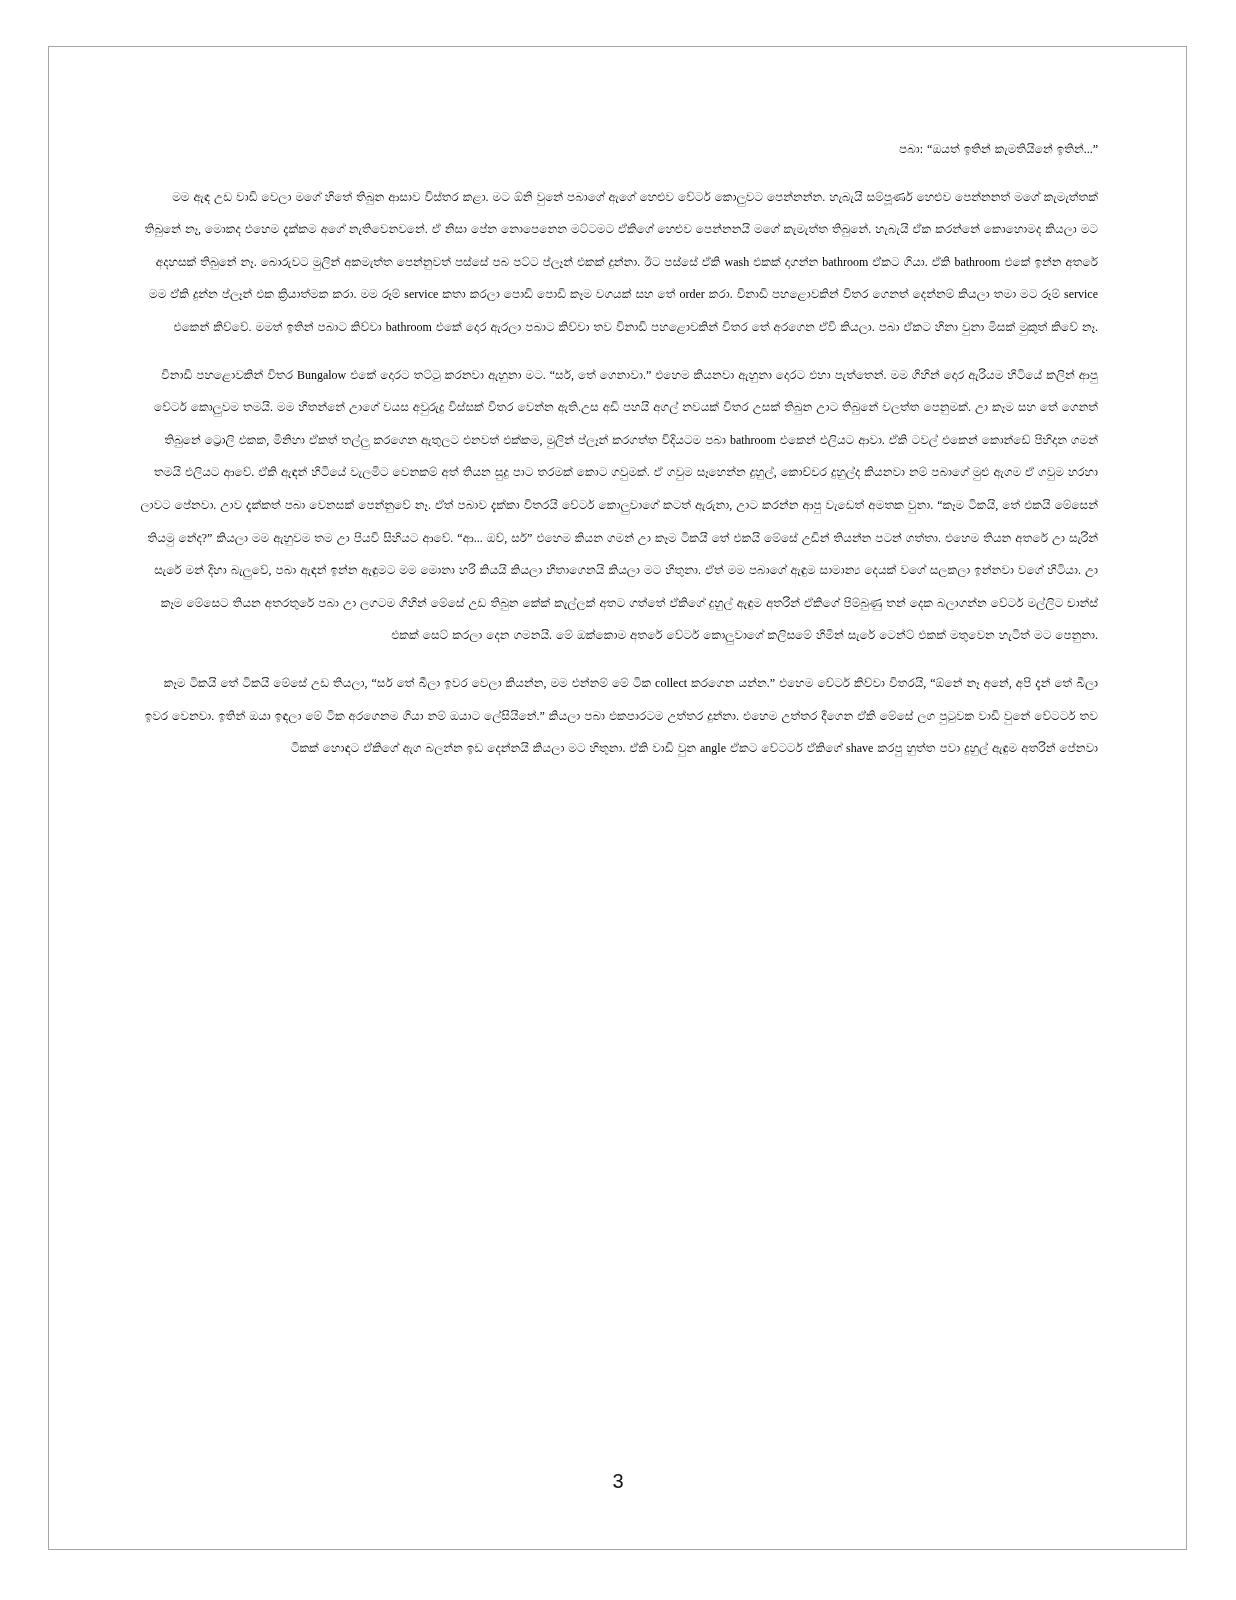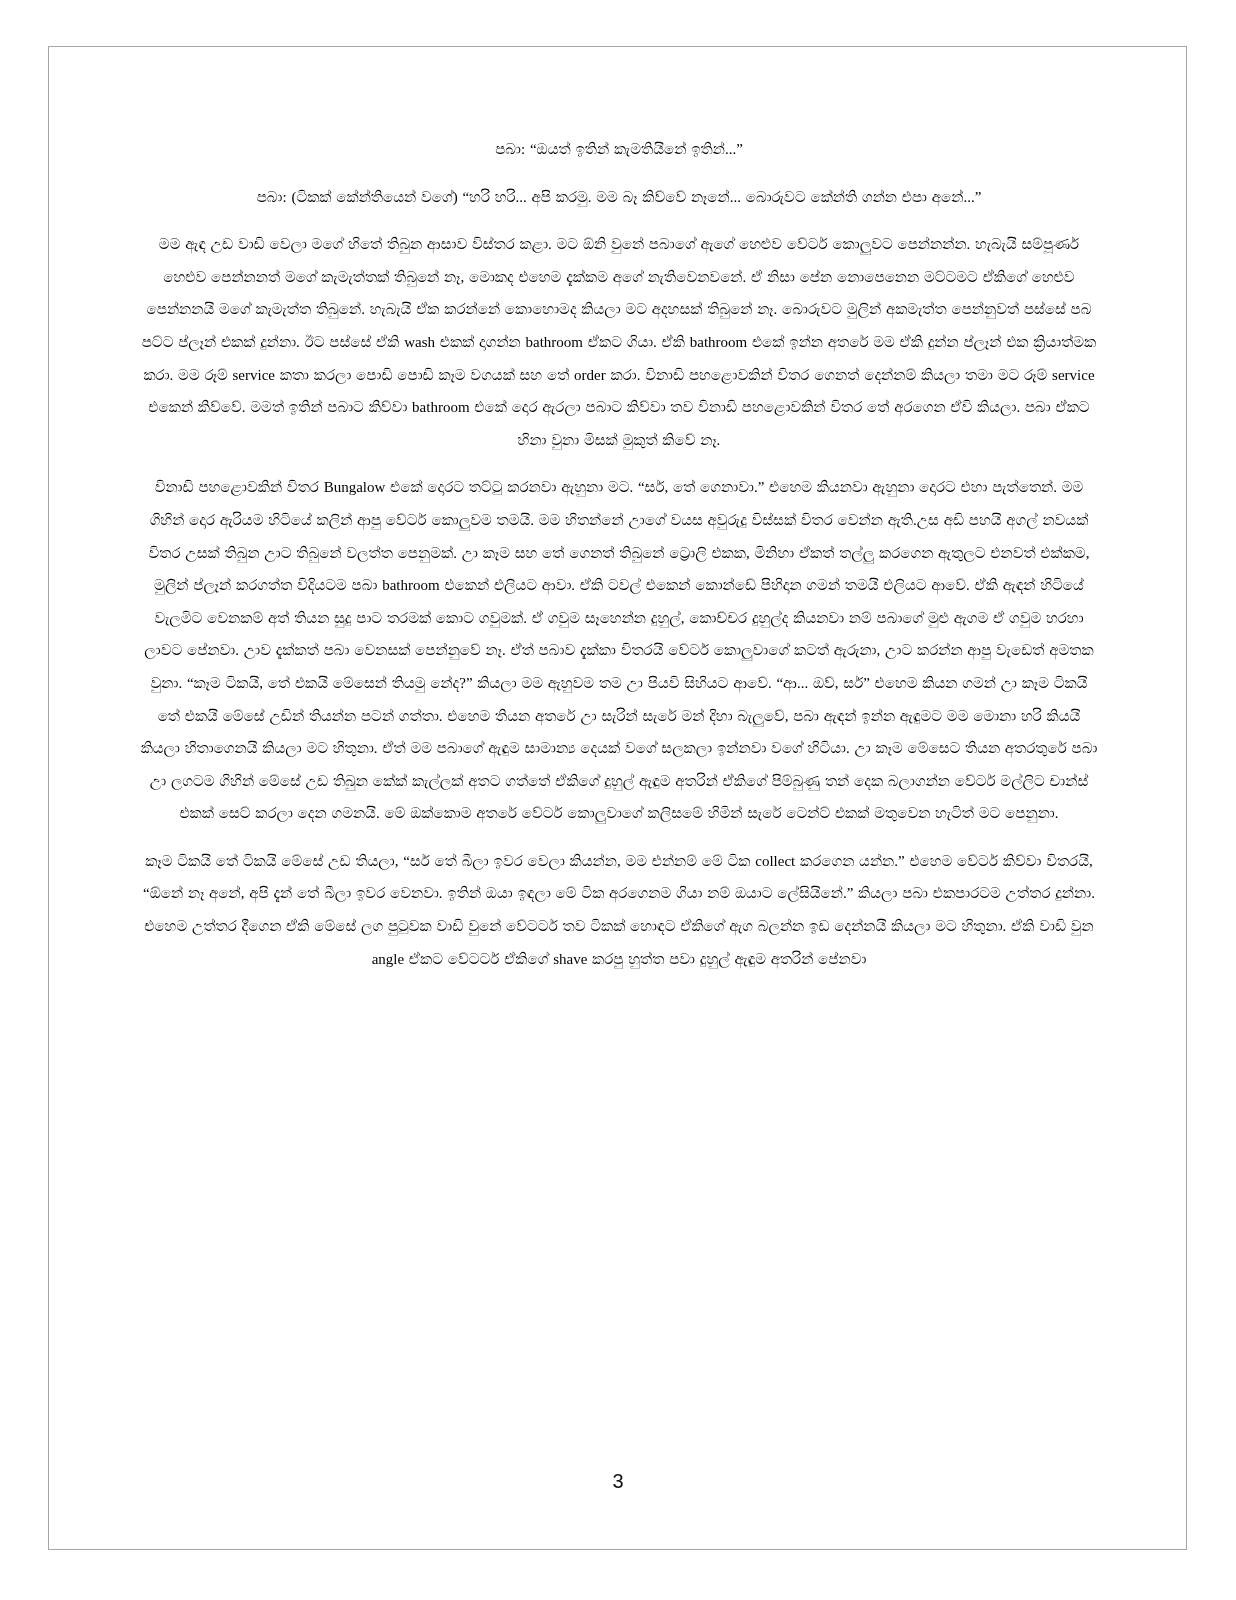--- a/index.html
+++ b/index.html
@@ -22,23 +22,23 @@
     height: 1504px;
     border: 1px solid #a6a6a6;
     box-sizing: border-box;
     background: transparent;
   }
   .content {
     position: absolute;
     left: 140px;
     top: 133px;
     width: 958px;
-    font-size: 15px;
+    font-size: 12px;
     line-height: 32.6px;
-    text-align: center;
+    text-align: right;
     word-spacing: 1px;
   }
   .content p {
     margin: 0 0 15px 0;
   }
   .page-number {
     position: absolute;
     top: 1469px;
     left: 0;
     width: 100%;
@@ -49,19 +49,18 @@
     color: #111111;
   }
 </style>
 </head>
 <body>
 
 <div class="page-border"></div>
 
 <div class="content">
   <p>පබා: “ඔයත් ඉතින් කැමතියිනේ ඉතින්...”</p>
-  <p>පබා: (ටිකක් කේන්තියෙන් වගේ) “හරි හරි... අපි කරමු. මම බෑ කිව්වේ නෑනේ... බොරුවට කේන්ති ගන්න එපා අනේ...”</p>
   <p>මම ඇඳ උඩ වාඩි වෙලා මගේ හිතේ තිබුන ආසාව විස්තර කළා. මට ඕනි වුනේ පබාගේ ඇගේ හෙළුව වේටර් කොලුවට පෙන්නන්න. හැබැයි සම්පූර්ණ හෙළුව පෙන්නනත් මගේ කැමැත්තක් තිබුනේ නෑ, මොකද එහෙම දැක්කම අගේ නැතිවෙනවනේ. ඒ නිසා පේන නොපෙනෙන මට්ටමට ඒකිගේ හෙළුව පෙන්නනයි මගේ කැමැත්ත තිබුනේ. හැබැයි ඒක කරන්නේ කොහොමද කියලා මට අදහසක් තිබුනේ නෑ. බොරුවට මුලින් අකමැත්ත පෙන්නුවත් පස්සේ පබ පට්ට ප්ලෑන් එකක් දුන්නා. ඊට පස්සේ ඒකි wash එකක් දාගන්න bathroom ඒකට ගියා. ඒකි bathroom එකේ ඉන්න අතරේ මම ඒකි දුන්න ප්ලෑන් එක ක්‍රියාත්මක කරා. මම රූම් service කතා කරලා පොඩි පොඩි කෑම වගයක් සහ තේ order කරා. විනාඩි පහළොවකින් විතර ගෙනත් දෙන්නම් කියලා තමා මට රූම් service එකෙන් කිව්වේ. මමත් ඉතින් පබාට කිව්වා bathroom එකේ දොර ඇරලා පබාට කිව්වා තව විනාඩි පහළොවකින් විතර තේ අරගෙන ඒවි කියලා. පබා ඒකට හිනා වුනා මිසක් මුකුත් කිවේ නෑ.</p>
   <p>විනාඩි පහළොවකින් විතර Bungalow එකේ දොරට තට්ටු කරනවා ඇහුනා මට. “සර්, තේ ගෙනාවා.” එහෙම කියනවා ඇහුනා දොරට එහා පැත්තෙන්. මම ගිහින් දොර ඇරියම හිටියේ කලින් ආපු වේටර් කොලුවම තමයි. මම හිතන්නේ උාගේ වයස අවුරුදු විස්සක් විතර වෙන්න ඇති.උස අඩි පහයි අගල් නවයක් විතර උසක් තිබුන උාට තිබුනේ වලත්ත පෙනුමක්. උා කෑම සහ තේ ගෙනත් තිබුනේ ට්‍රොලි එකක, මිනිහා ඒකත් තල්ලු කරගෙන ඇතුලට එනවත් එක්කම, මුලින් ප්ලෑන් කරගත්ත විදියටම පබා bathroom එකෙන් එලියට ආවා. ඒකි ටවල් එකෙන් කොන්ඩේ පිහිදාන ගමන් තමයි එලියට ආවේ. ඒකි ඇඳන් හිටියේ වැලමිට වෙනකම් අත් තියන සුදු පාට තරමක් කොට ගවුමක්. ඒ ගවුම සෑහෙන්න දුහුල්, කොච්චර දුහුල්ද කියනවා නම් පබාගේ මුළු ඇගම ඒ ගවුම හරහා ලාවට පේනවා. උාව දැක්කත් පබා වෙනසක් පෙන්නුවේ නෑ. ඒත් පබාව දැක්කා විතරයි වේටර් කොලුවාගේ කටත් ඇරුනා, උාට කරන්න ආපු වැඩෙත් අමතක වුනා. “කෑම ටිකයි, තේ එකයි මේසෙන් තියමු නේද?” කියලා මම ඇහුවම තම උා පියවි සිහියට ආවේ. “ආ... ඔව්, සර්” එහෙම කියන ගමන් උා කෑම ටිකයි තේ එකයි මේසේ උඩින් තියන්න පටන් ගත්තා. එහෙම තියන අතරේ උා සැරින් සැරේ මන් දිහා බැලුවේ, පබා ඇඳන් ඉන්න ඇඳුමට මම මොනා හරි කියයි කියලා හිතාගෙනයි කියලා මට හිතුනා. ඒත් මම පබාගේ ඇඳුම සාමාන්‍ය දෙයක් වගේ සලකලා ඉන්නවා වගේ හිටියා. උා කෑම මේසෙට තියන අතරතුරේ පබා උා ලගටම ගිහින් මේසේ උඩ තිබුන කේක් කැල්ලක් අතට ගත්තේ ඒකිගේ දුහුල් ඇඳුම අතරින් ඒකිගේ පිම්බුණු තන් දෙක බලාගන්න වේටර් මල්ලිට චාන්ස් එකක් සෙට් කරලා දෙන ගමනයි. මේ ඔක්කොම අතරේ වේටර් කොලුවාගේ කලිසමේ හිමින් සැරේ ටෙන්ට් එකක් මතුවෙන හැටිත් මට පෙනුනා.</p>
   <p>කෑම ටිකයි තේ ටිකයි මේසේ උඩ තියලා, “සර් තේ බීලා ඉවර වෙලා කියන්න, මම එන්නම් මේ ටික collect කරගෙන යන්න.” එහෙම වේටර් කිව්වා විතරයි, “ඕනේ නෑ අනේ, අපි දැන් තේ බීලා ඉවර වෙනවා. ඉතින් ඔයා ඉඳලා මේ ටික අරගෙනම ගියා නම් ඔයාට ලේසියිනේ.” කියලා පබා එකපාරටම උත්තර දුන්නා. එහෙම උත්තර දීගෙන ඒකි මේසේ ලග පුටුවක වාඩි වුනේ වේටර්ට තව ටිකක් හොඳට ඒකිගේ ඇග බලන්න ඉඩ දෙන්නයි කියලා මට හිතුනා. ඒකි වාඩි වුන angle ඒකට වේටර්ට ඒකිගේ shave කරපු හුත්ත පවා දුහුල් ඇඳුම අතරින් පේනවා</p>
 </div>
 
 <div class="page-number">3</div>
 
 </body></html>

